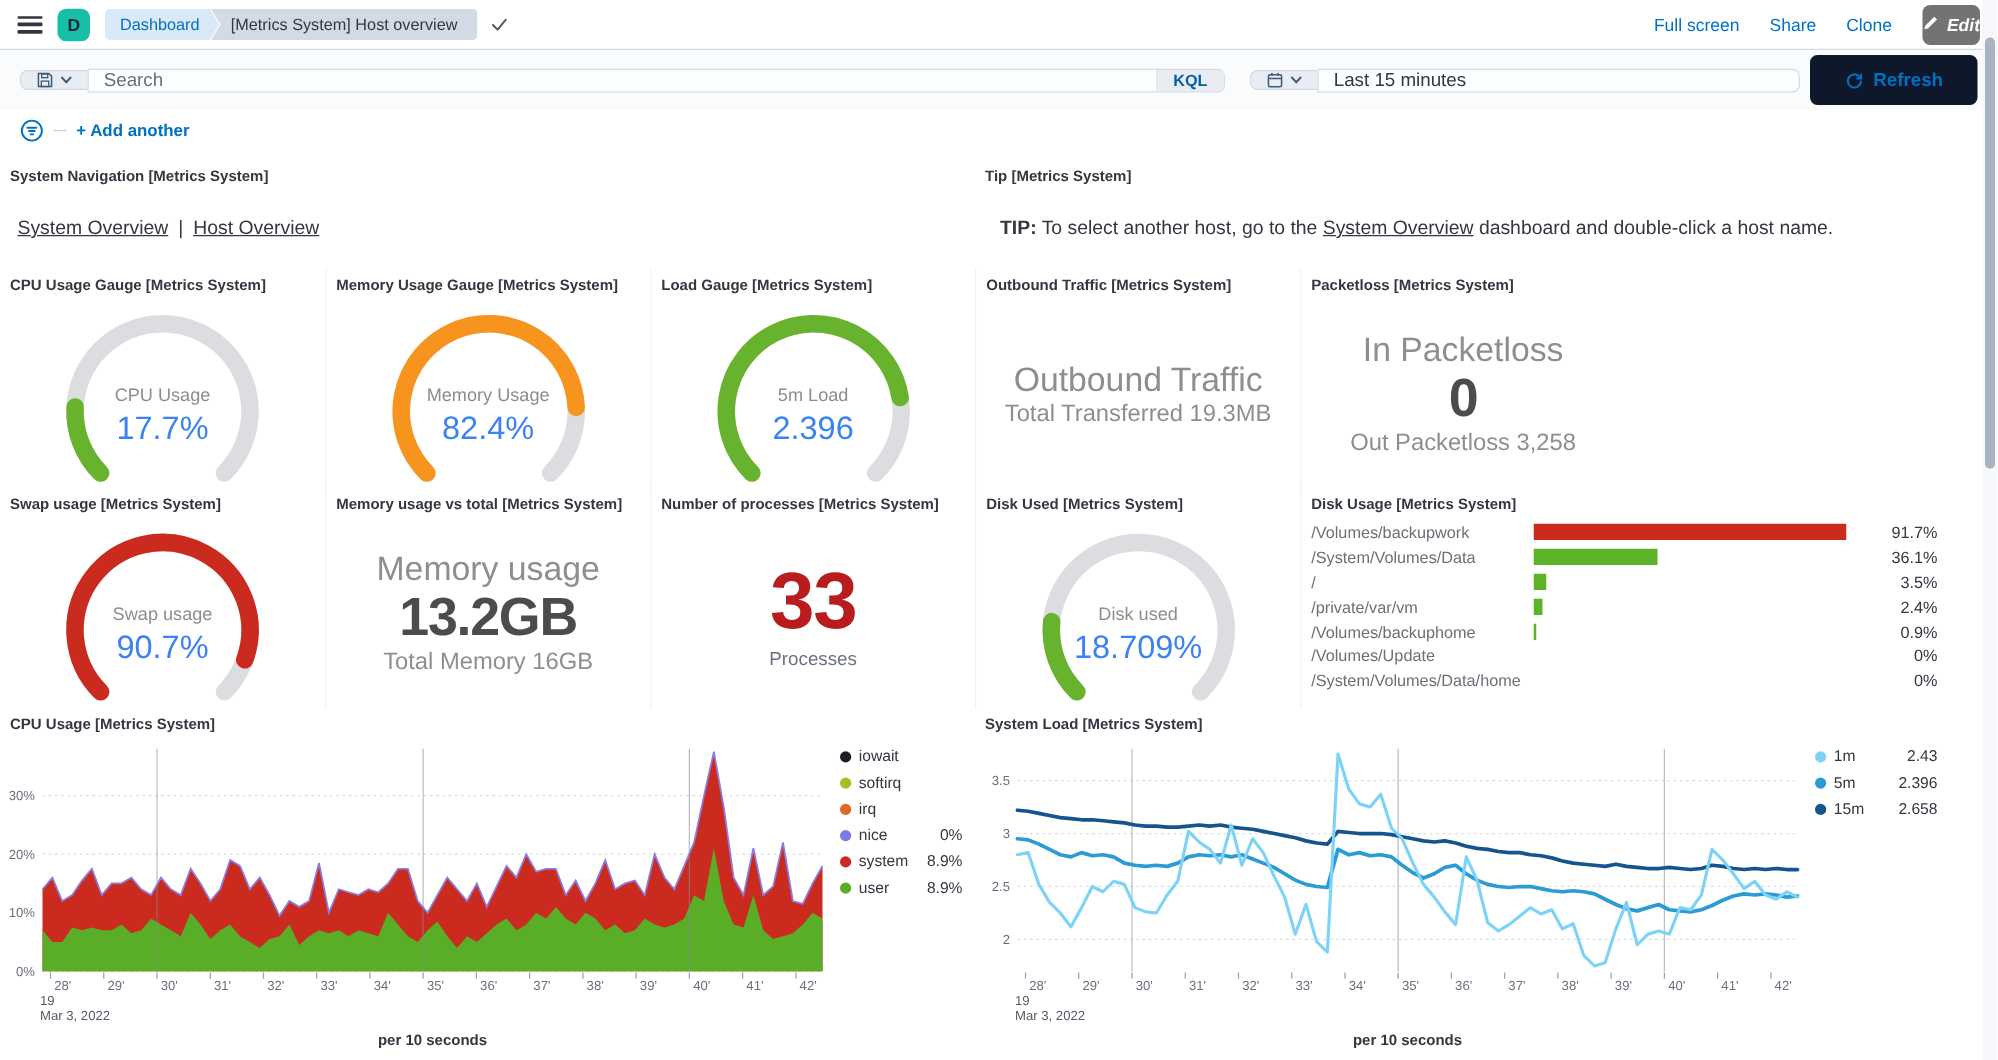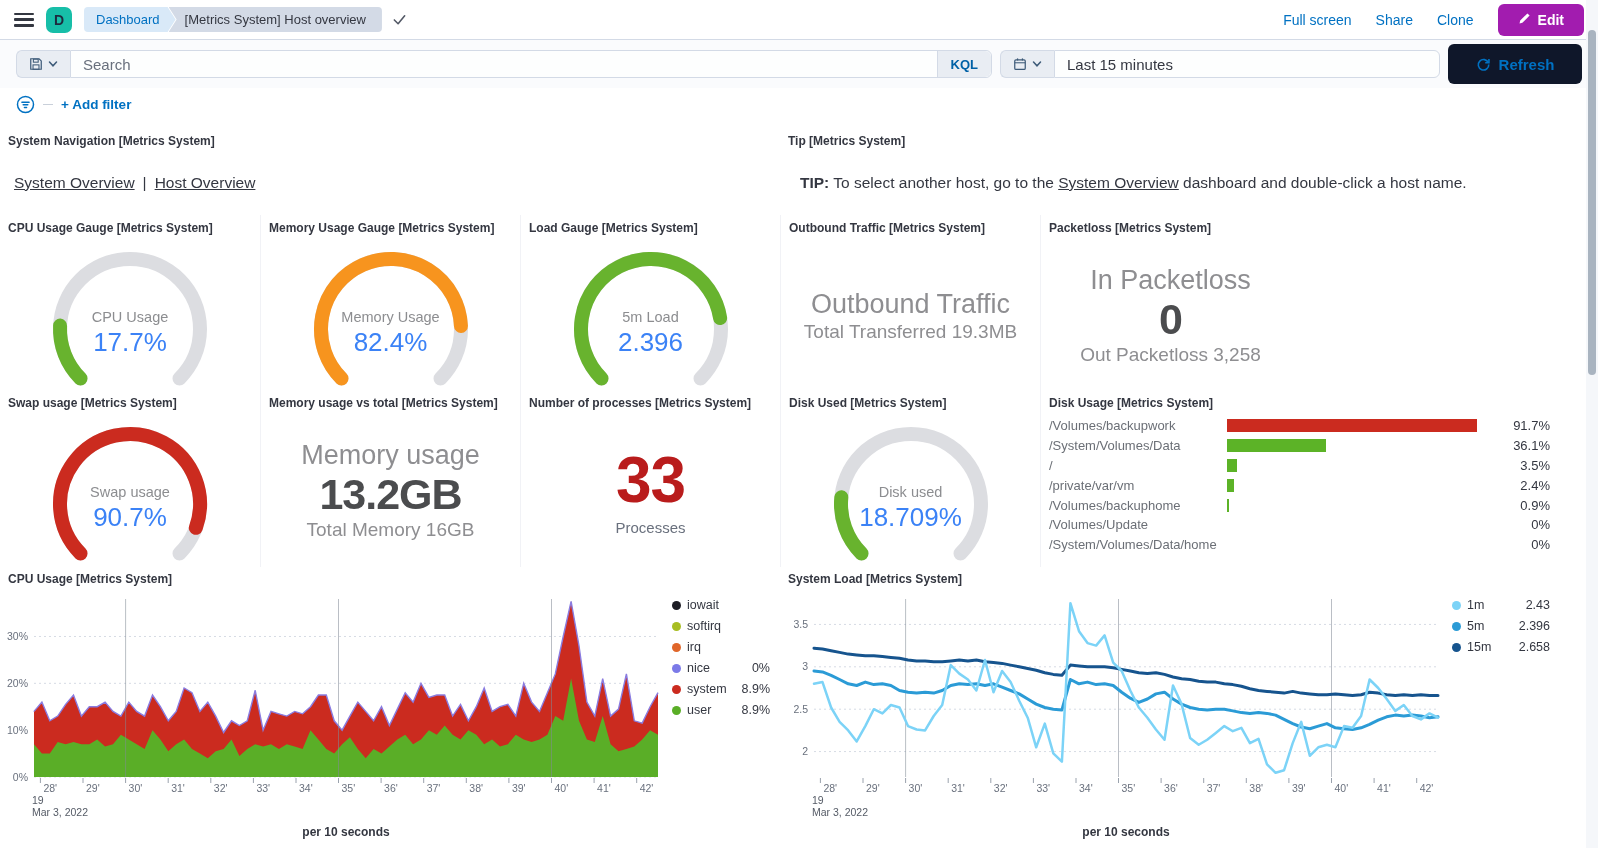--- a/index.html
+++ b/index.html
@@ -15,39 +15,39 @@
           font-size:14px; display:flex; align-items:center; justify-content:center; }
   .crumbs { display:flex; align-items:center; }
   .crumb { font-size:13px; padding:5px 16px 5px 12px; }
   .crumb-root { background:#d9e9f8; color:#0071c2; border-radius:4px 0 0 4px;
                 clip-path:polygon(0 0, calc(100% - 8px) 0, 100% 50%, calc(100% - 8px) 100%, 0 100%); }
   .crumb-current { background:#d3dae6; color:#343741; font-weight:500; margin-left:-7px; padding-left:16px;
                 clip-path:polygon(0 0, 100% 0, 100% 100%, 0 100%, 8px 50%); border-radius:0 4px 4px 0; }
   .crumb-check { margin-left:10px; display:flex; align-items:center; }
   .nav-right { margin-left:auto; display:flex; align-items:center; gap:24px; }
   .nav-link { color:#0071c2; font-size:14px; font-weight:500; cursor:pointer; }
-  .edit-btn { height:32px; padding:0 20px; background:#a21caf; color:#fff; border:none; border-radius:6px;
+  .edit-btn { height:32px; padding:0 0; background:#737373; color:#fff; border:none; border-radius:6px;
               font-size:14px; font-weight:600; display:flex; align-items:center; gap:7px; cursor:pointer;
-              font-family:"Liberation Sans", sans-serif; }
+              font-family:"Liberation Sans", sans-serif;font-style:italic; }
 
   
   .querybar { position:absolute; top:40px; left:0; right:0; height:48px; background:#fafbfd;
               display:flex; align-items:center; padding:0 16px; gap:8px; z-index:5; }
-  .seg { display:flex; height:28px; }
+  .seg { display:flex; height:44px;align-items:center; }
   .search-group { flex:1; }
   .prepend { width:54px; background:#e9edf3; border:1px solid #d3dae6; border-right:none;
              border-radius:6px 0 0 6px; display:flex; align-items:center; justify-content:center; gap:5px; }
   .field { flex:1; background:#fdfefe; border:1px solid #d3dae6; border-radius:0 6px 6px 0;
            display:flex; align-items:center; padding-left:12px; font-size:15px; color:#343741; }
   .field input { border:none; outline:none; background:transparent; flex:1; font-size:15px;
                  font-family:"Liberation Sans", sans-serif; color:#343741; }
   .field input::placeholder { color:#69707d; }
   .kql { align-self:stretch; display:flex; align-items:center; padding:0 13px; background:#e9edf3;
          border-left:1px solid #d3dae6; border-radius:0 6px 6px 0; color:#0061a6; font-size:13px; font-weight:600; cursor:pointer; }
-  .date-group { width:440px; }
+  .date-group { width:440px;margin-left:12px; }
   .timefield { cursor:pointer; }
   .refresh-btn { height:40px; width:134px; background:#0f172a; color:#0071c2; border:none; border-radius:6px;
                  font-size:15px; font-weight:600; display:flex; align-items:center; justify-content:center; gap:8px;
                  cursor:pointer; font-family:"Liberation Sans", sans-serif; }
 
   
   .filterbar { position:absolute; top:88px; left:0; right:0; height:32px; background:#fff;
                display:flex; align-items:center; padding:0 16px; gap:8px; z-index:5; }
   .filter-dash { width:10px; height:1px; background:#c9d0da; }
   .add-filter { color:#0071c2; font-size:13.5px; font-weight:600; cursor:pointer; }
@@ -186,21 +186,21 @@
 </div>
 
 <div class="filterbar">
   <svg width="19" height="19" viewBox="0 0 18 18">
       <circle cx="9" cy="9" r="7.6" fill="none" stroke="#0071c2" stroke-width="1.4"></circle>
       <line x1="5.6" y1="6.8" x2="12.4" y2="6.8" stroke="#0071c2" stroke-width="1.4" stroke-linecap="round"></line>
       <line x1="6.8" y1="9.3" x2="11.2" y2="9.3" stroke="#0071c2" stroke-width="1.4" stroke-linecap="round"></line>
       <line x1="8" y1="11.8" x2="10" y2="11.8" stroke="#0071c2" stroke-width="1.4" stroke-linecap="round"></line>
     </svg>
   <span class="filter-dash"></span>
-  <span class="add-filter">+ Add filter</span>
+  <span class="add-filter">+ Add another</span>
 </div>
 
 <div class="dashboard">
 
   <div class="row row-a">
     <div class="panel">
       <div class="panel-title">System Navigation [Metrics System]</div>
       <div class="nav-links">
         <a>System Overview</a><span class="nav-sep">|</span><a>Host Overview</a>
       </div>

